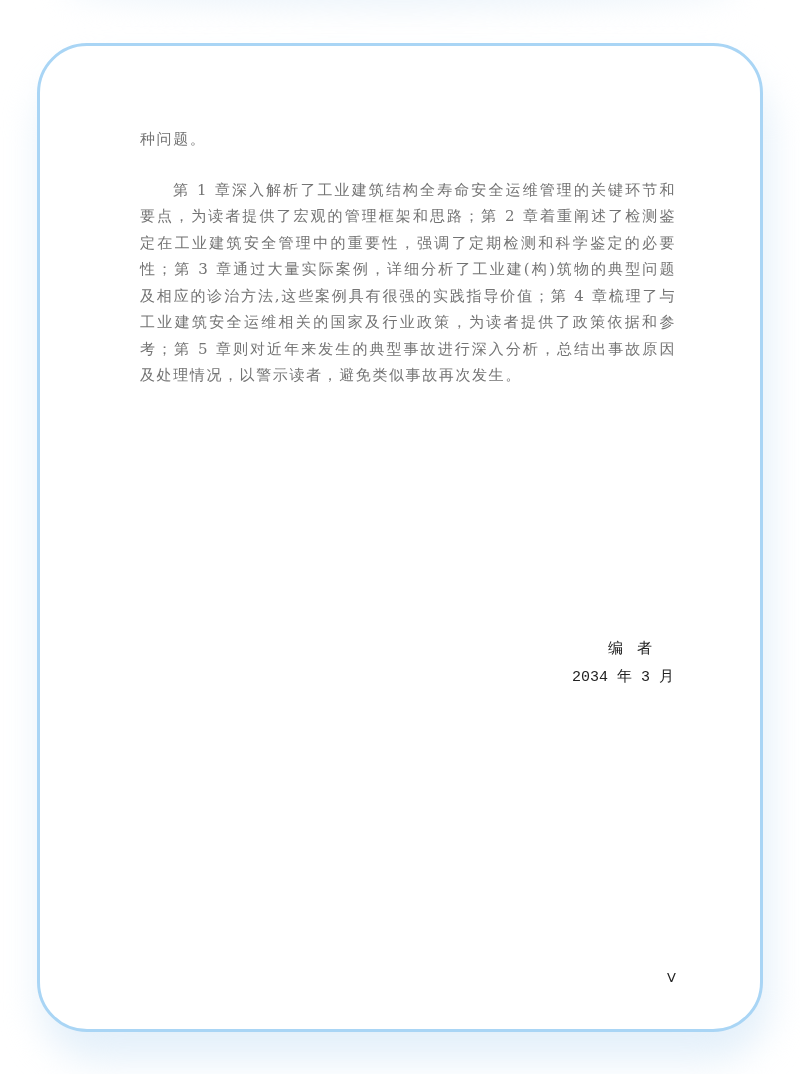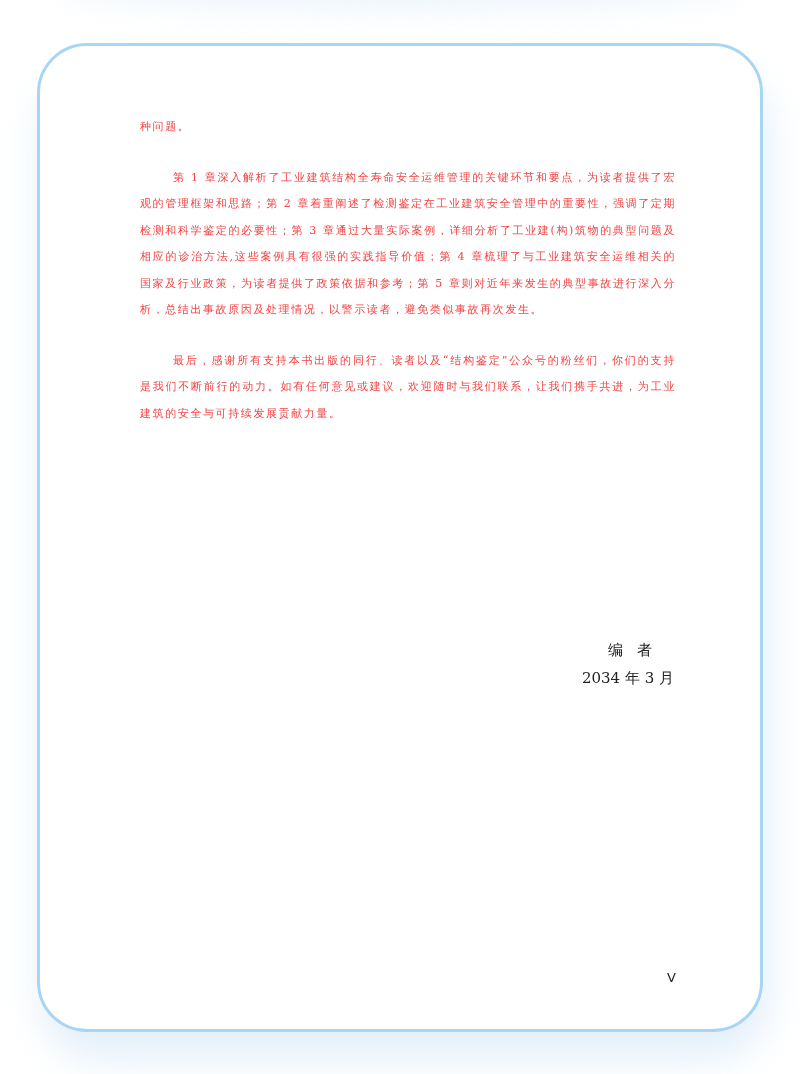--- a/index.html
+++ b/index.html
@@ -15,46 +15,45 @@
     .shadow {
       position: absolute; left: 40px; top: 70px; width: 730px; height: 990px;
       border-radius: 60px; background: #e4f0fa; filter: blur(18px);
     }
     .card {
       position: absolute; left: 37px; top: 43px; width: 720px; height: 983px;
       border: 3px solid #a9d5f5; border-radius: 50px; background: #ffffff;
       box-sizing: content-box;
     }
     .text {
-      position: absolute; left: 140px; top: 114px; width: 536px;
-      font-size: 11px; line-height: 26.5px; color: #ef4444; letter-spacing: 1.6px;
+      position: absolute; left: 140px; top: 126px; width: 536px;
+      font-size: 15px; line-height: 26.5px; color: #737373; letter-spacing: 1.6px;
     }
     .text p { margin: 0; text-align: justify; }
     .text p.indent { text-indent: 33px; margin-top: 24px; }
     .sign {
       position: absolute; right: 126px; top: 636px; text-align: right;
-      font-size: 15px; line-height: 28px; color: #222;
+      font-size: 15px; line-height: 28px; color: #222; font-family: Liberation Mono, monospace;
     }
     .sign .author { letter-spacing: 14px; margin-right: 8px; }
     .page-num {
       position: absolute; left: 667px; top: 970px; font-size: 13px; color: #222;
       font-family: "DejaVu Sans", "Liberation Sans", sans-serif;
     }
   </style>
 </head>
 <body>
 
 <div class="top-glow"></div>
 <div class="shadow"></div>
 <div class="card"></div>
 
 <div class="text">
   <p>种问题。</p>
   <p class="indent">第 1 章深入解析了工业建筑结构全寿命安全运维管理的关键环节和要点，为读者提供了宏观的管理框架和思路；第 2 章着重阐述了检测鉴定在工业建筑安全管理中的重要性，强调了定期检测和科学鉴定的必要性；第 3 章通过大量实际案例，详细分析了工业建(构)筑物的典型问题及相应的诊治方法,这些案例具有很强的实践指导价值；第 4 章梳理了与工业建筑安全运维相关的国家及行业政策，为读者提供了政策依据和参考；第 5 章则对近年来发生的典型事故进行深入分析，总结出事故原因及处理情况，以警示读者，避免类似事故再次发生。</p>
-  <p class="indent">最后，感谢所有支持本书出版的同行、读者以及“结构鉴定”公众号的粉丝们，你们的支持是我们不断前行的动力。如有任何意见或建议，欢迎随时与我们联系，让我们携手共进，为工业建筑的安全与可持续发展贡献力量。</p>
 </div>
 
 <div class="sign">
   <div class="author">编者</div>
   <div>2034 年 3 月</div>
 </div>
 
 <div class="page-num">V</div>
 
 </body></html>

